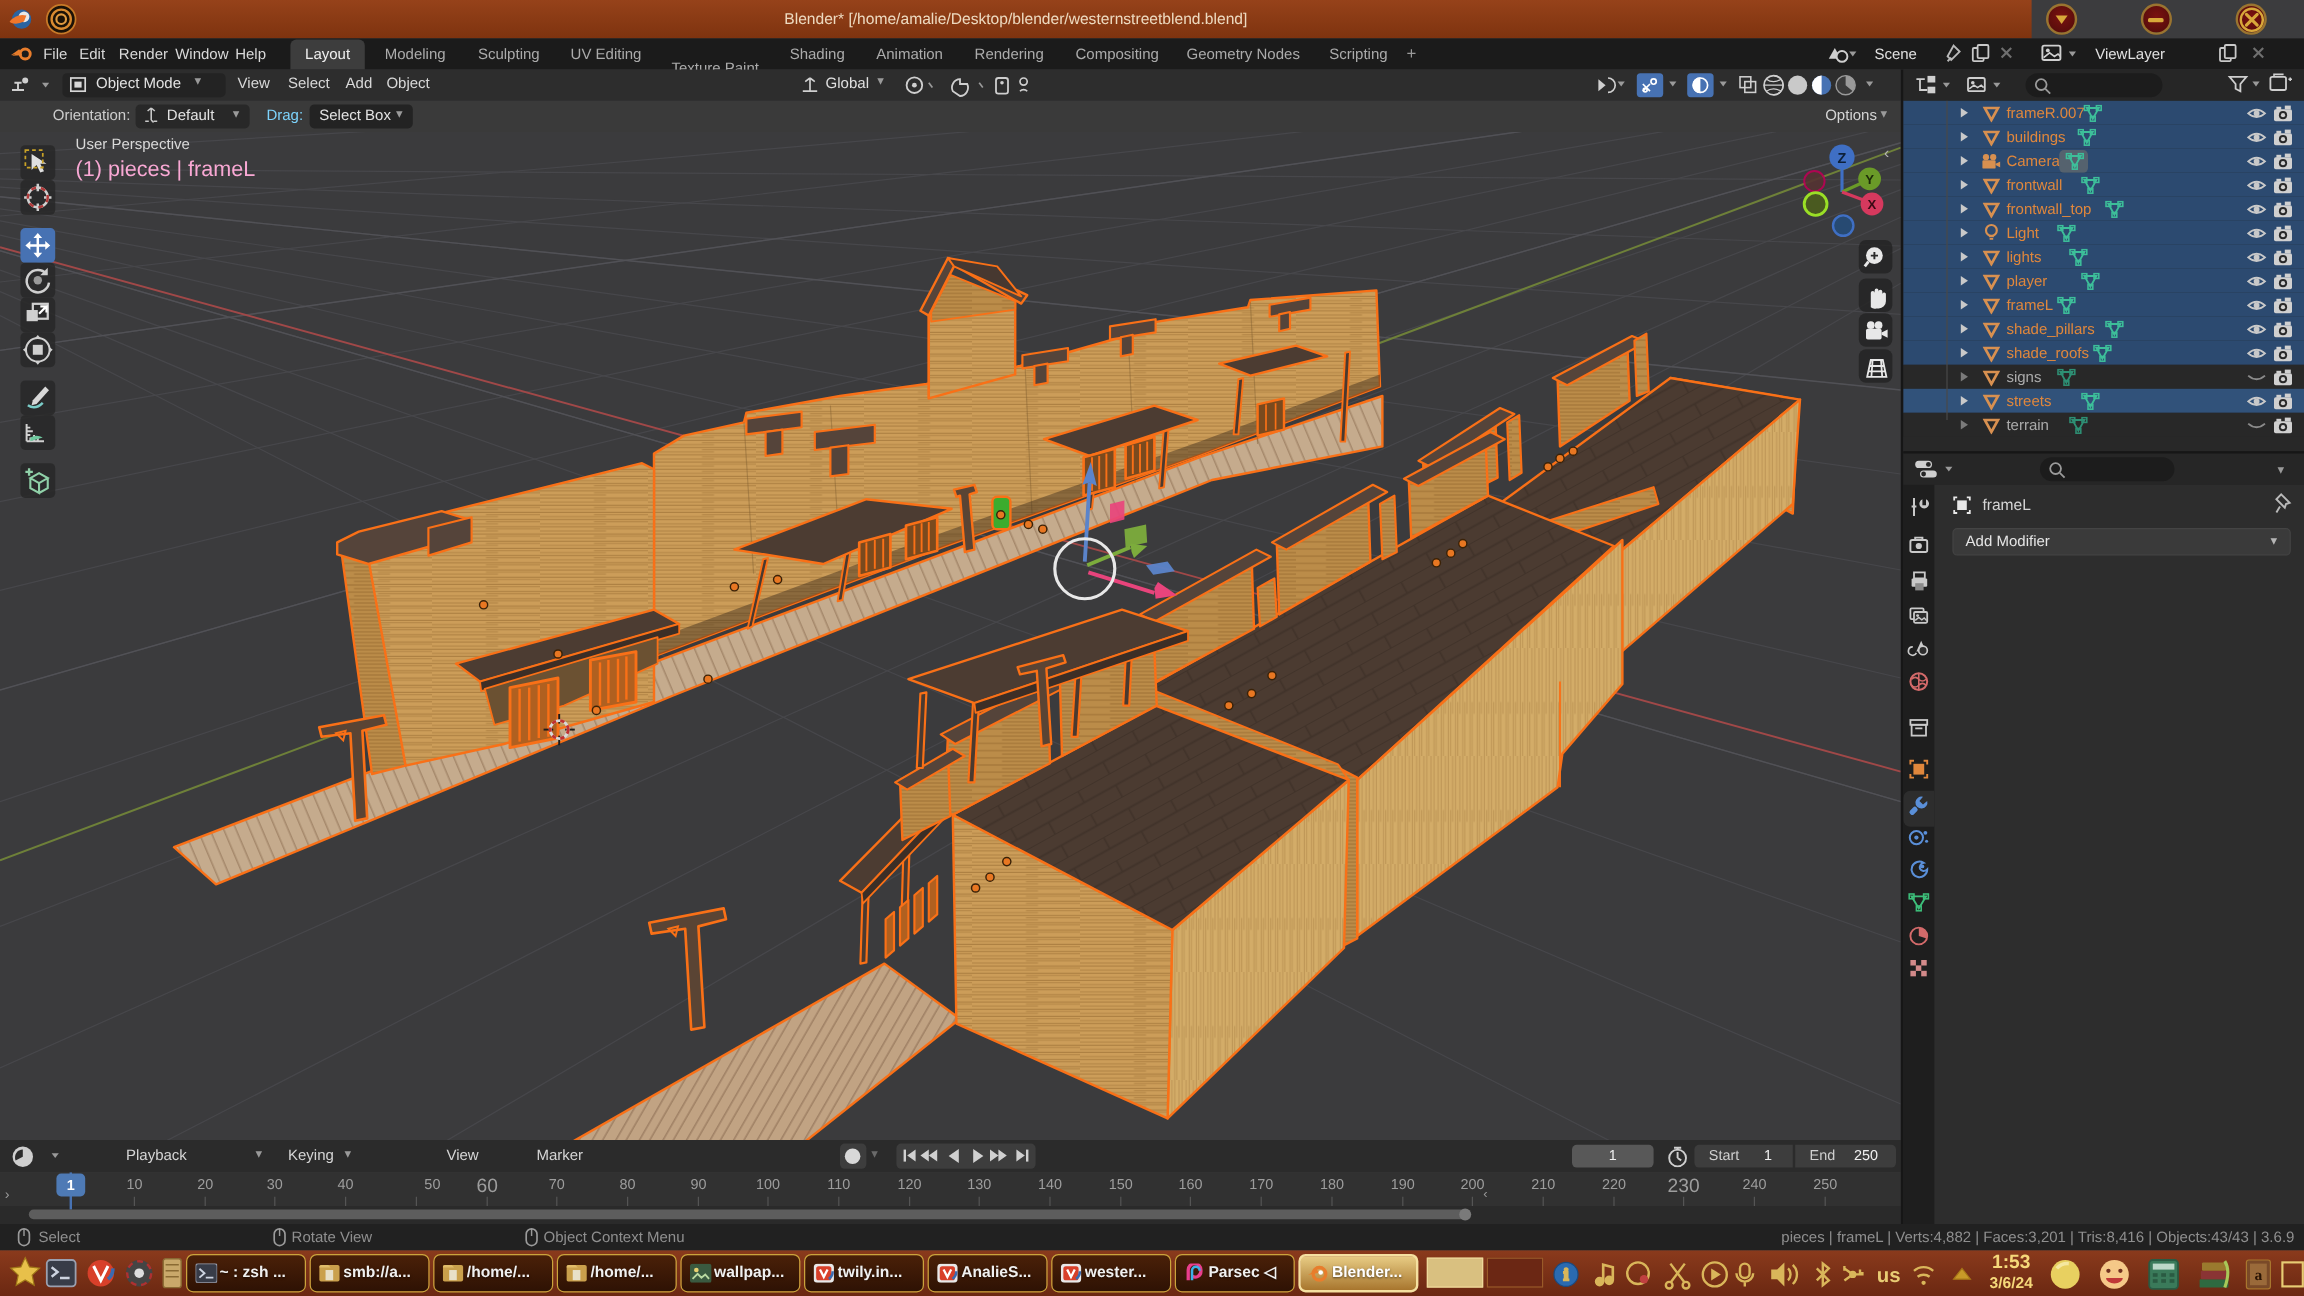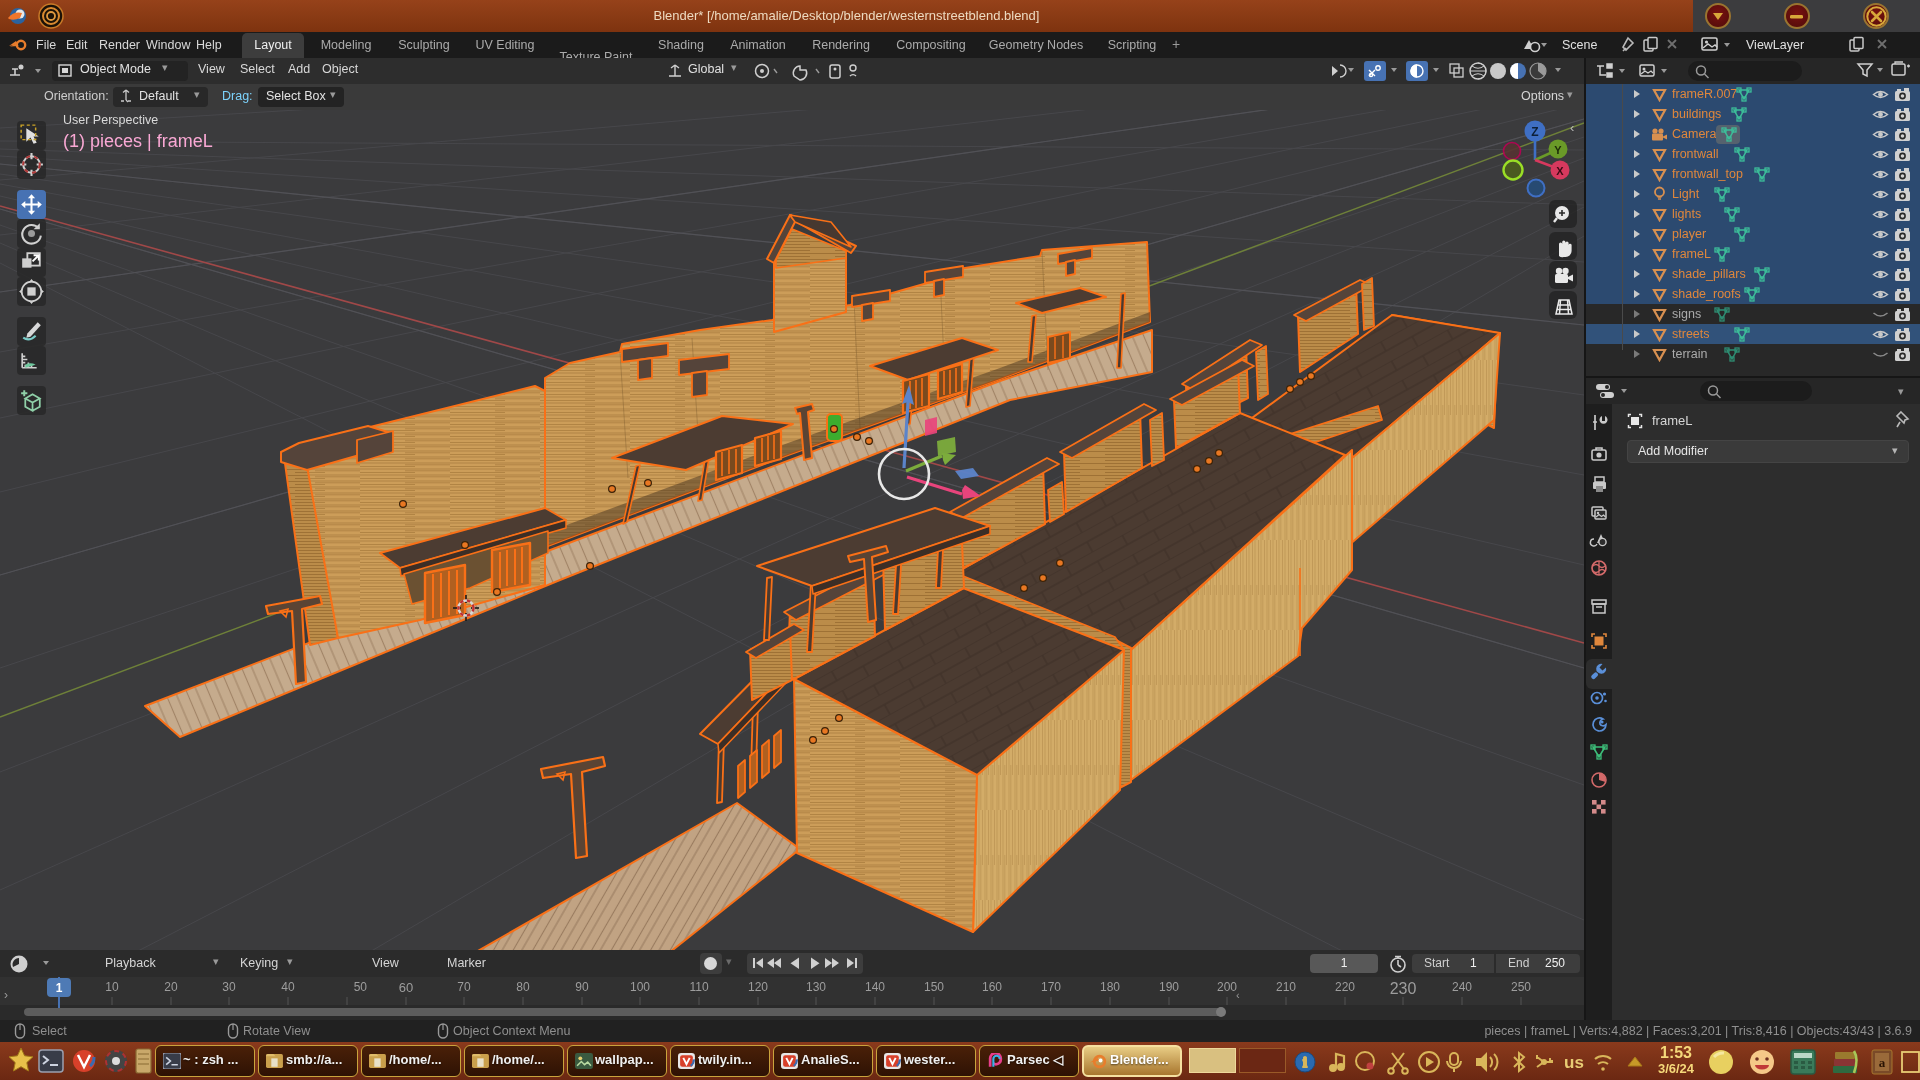--- a/index.html
+++ b/index.html
@@ -530,21 +530,21 @@
 <div class="abs" style="left:1496px;top:954px;width:84px;height:19px;background:#3d3d3d;border-radius:0 4px 4px 0"></div>
 <div class="tx" style="left:1508px;top:956px;color:#d0d0d0;font-size:12px">End</div>
 <div class="tx" style="left:1545px;top:956px;color:#f0f0f0;font-size:12px">250</div>
 <div class="abs" style="left:0;top:977px;width:1584px;height:28px;background:#313131"></div>
 <div class="abs" style="left:0;top:1005px;width:1584px;height:15px;background:#2a2a2a"></div>
 <div class="tx" style="left:92px;top:980px;width:40px;text-align:center;color:#9d9d9d;font-size:12px">10</div>
 <div class="tx" style="left:151px;top:980px;width:40px;text-align:center;color:#9d9d9d;font-size:12px">20</div>
 <div class="tx" style="left:209px;top:980px;width:40px;text-align:center;color:#9d9d9d;font-size:12px">30</div>
 <div class="tx" style="left:268px;top:980px;width:40px;text-align:center;color:#9d9d9d;font-size:12px">40</div>
 <div class="tx" style="left:327px;top:980px;width:40px;text-align:right;color:#9d9d9d;font-size:12px">50</div>
-<div class="tx" style="left:386px;top:980px;width:40px;text-align:center;color:#9d9d9d;font-size:13px">60</div>
+<div class="tx" style="left:386px;top:980px;width:40px;text-align:center;color:#9d9d9d;font-size:16px">60</div>
 <div class="tx" style="left:444px;top:980px;width:40px;text-align:center;color:#9d9d9d;font-size:12px">70</div>
 <div class="tx" style="left:503px;top:980px;width:40px;text-align:center;color:#9d9d9d;font-size:12px">80</div>
 <div class="tx" style="left:562px;top:980px;width:40px;text-align:center;color:#9d9d9d;font-size:12px">90</div>
 <div class="tx" style="left:620px;top:980px;width:40px;text-align:center;color:#9d9d9d;font-size:12px">100</div>
 <div class="tx" style="left:679px;top:980px;width:40px;text-align:center;color:#9d9d9d;font-size:12px">110</div>
 <div class="tx" style="left:738px;top:980px;width:40px;text-align:center;color:#9d9d9d;font-size:12px">120</div>
 <div class="tx" style="left:796px;top:980px;width:40px;text-align:center;color:#9d9d9d;font-size:12px">130</div>
 <div class="tx" style="left:855px;top:980px;width:40px;text-align:center;color:#9d9d9d;font-size:12px">140</div>
 <div class="tx" style="left:914px;top:980px;width:40px;text-align:center;color:#9d9d9d;font-size:12px">150</div>
 <div class="tx" style="left:972px;top:980px;width:40px;text-align:center;color:#9d9d9d;font-size:12px">160</div>

